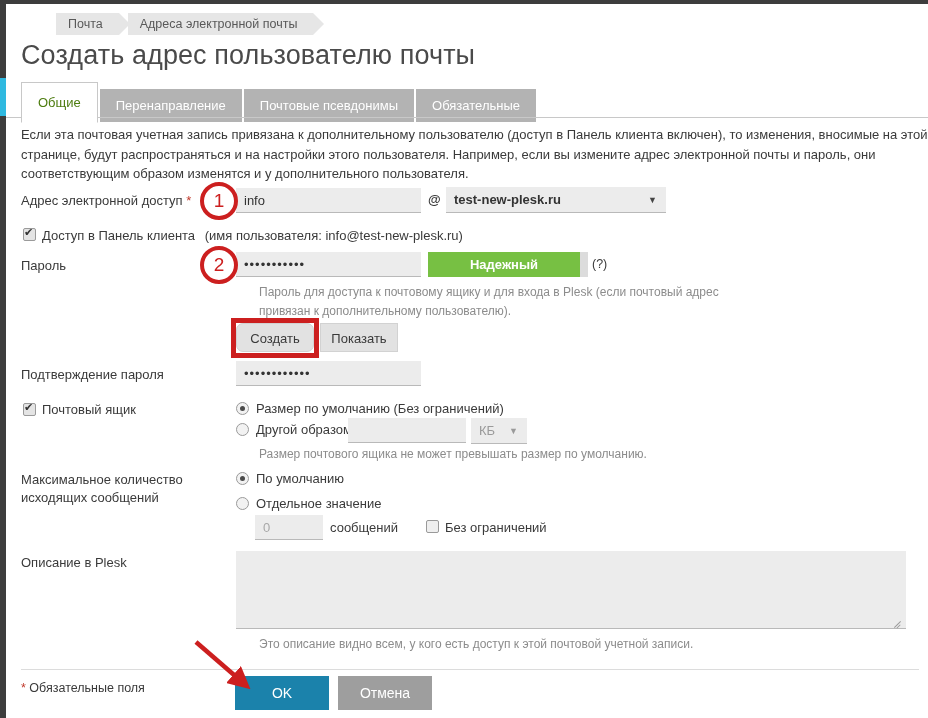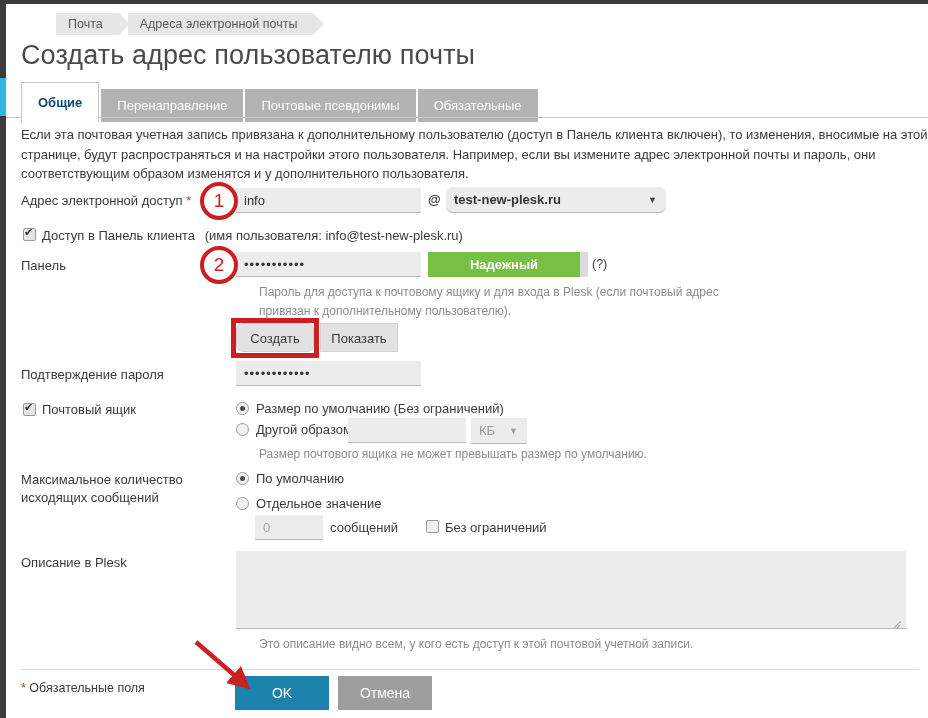--- a/index.html
+++ b/index.html
@@ -91,29 +91,28 @@
     font-size:13px;
     background:#b3b3b3;
     color:#ffffff;
     margin-right:2px;
     box-sizing:border-box;
     white-space:nowrap;
     cursor:pointer;
   }
   .tab.active{
     background:#ffffff;
-    color:#0c4a6e;
+    color:#4d7c0f;
     border:1px solid #c8c8c8;
     border-bottom:1px solid #ffffff;
     height:41px;
     line-height:40px;
     position:relative;
     z-index:3;
     margin-bottom:-1px;
-    font-weight:bold;
   }
   .tabline{
     position:absolute;left:6px;top:117px;width:922px;height:1px;
     background:#c8c8c8;
   }
   
   .intro{
     position:absolute;left:21px;top:125px;width:908px;
     font-size:13px;
     line-height:19.5px;
@@ -349,32 +348,32 @@
 <div class="intro">Если эта почтовая учетная запись привязана к дополнительному пользователю (доступ в Панель клиента включен), то изменения, вносимые на этой странице, будут распространяться и на настройки этого пользователя. Например, если вы измените адрес электронной почты и пароль, они соответствующим образом изменятся и у дополнительного пользователя.</div>
 
 <div class="form">
 
   <div class="lbl" style="left:21px;top:192px;">
     <span>Адрес электронной доступ</span>
     <span class="req">*</span>
   </div>
   <input class="txtinput" style="left: 236px; top: 188px; width: 185px;" value="info">
   <div class="at" style="left:428px;top:192px;">@</div>
-  <div class="selectbox" style="left:446px;top:187px;width:220px;border-radius:7px;">
+  <div class="selectbox" style="left:446px;top:187px;width:220px;">
     <span>test-new-plesk.ru</span>
     <span class="caret">▼</span>
   </div>
 
   <div class="cbx checked" style="left:23px;top:228px;"></div>
   <div class="lbl" style="left:42px;top:227px;white-space:nowrap;">
     <span>Доступ в Панель клиента</span>
     <span style="margin-left:6px;">(имя пользователя: info@test-new-plesk.ru)</span>
   </div>
 
-  <div class="lbl" style="left:21px;top:257px;">Панель</div>
+  <div class="lbl" style="left:21px;top:257px;">Пароль</div>
   <input class="txtinput" style="left: 236px; top: 252px; width: 185px; letter-spacing: 1px;" value="•••••••••••">
   <div class="strength-track" style="left:428px;top:252px;width:160px;"></div>
   <div class="strength" style="left:428px;top:252px;width:152px;">Надежный</div>
   <div class="qmark" style="left:592px;top:257px;">(?)</div>
 
   <div class="hint" style="left:236px;top:283px;width:490px;">Пароль для доступа к почтовому ящику и для входа в Plesk (если почтовый адрес привязан к дополнительному пользователю).</div>
 
   <div class="gbtn" style="left:236px;top:323px;width:78px;border-radius:7px;">Создать</div>
   <div class="gbtn" style="left:320px;top:323px;width:78px;">Показать</div>
 

